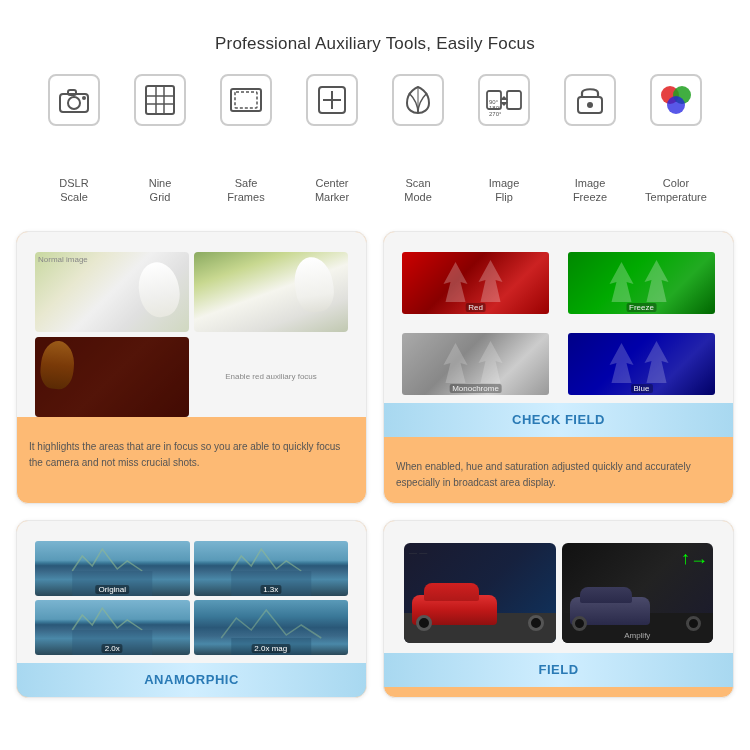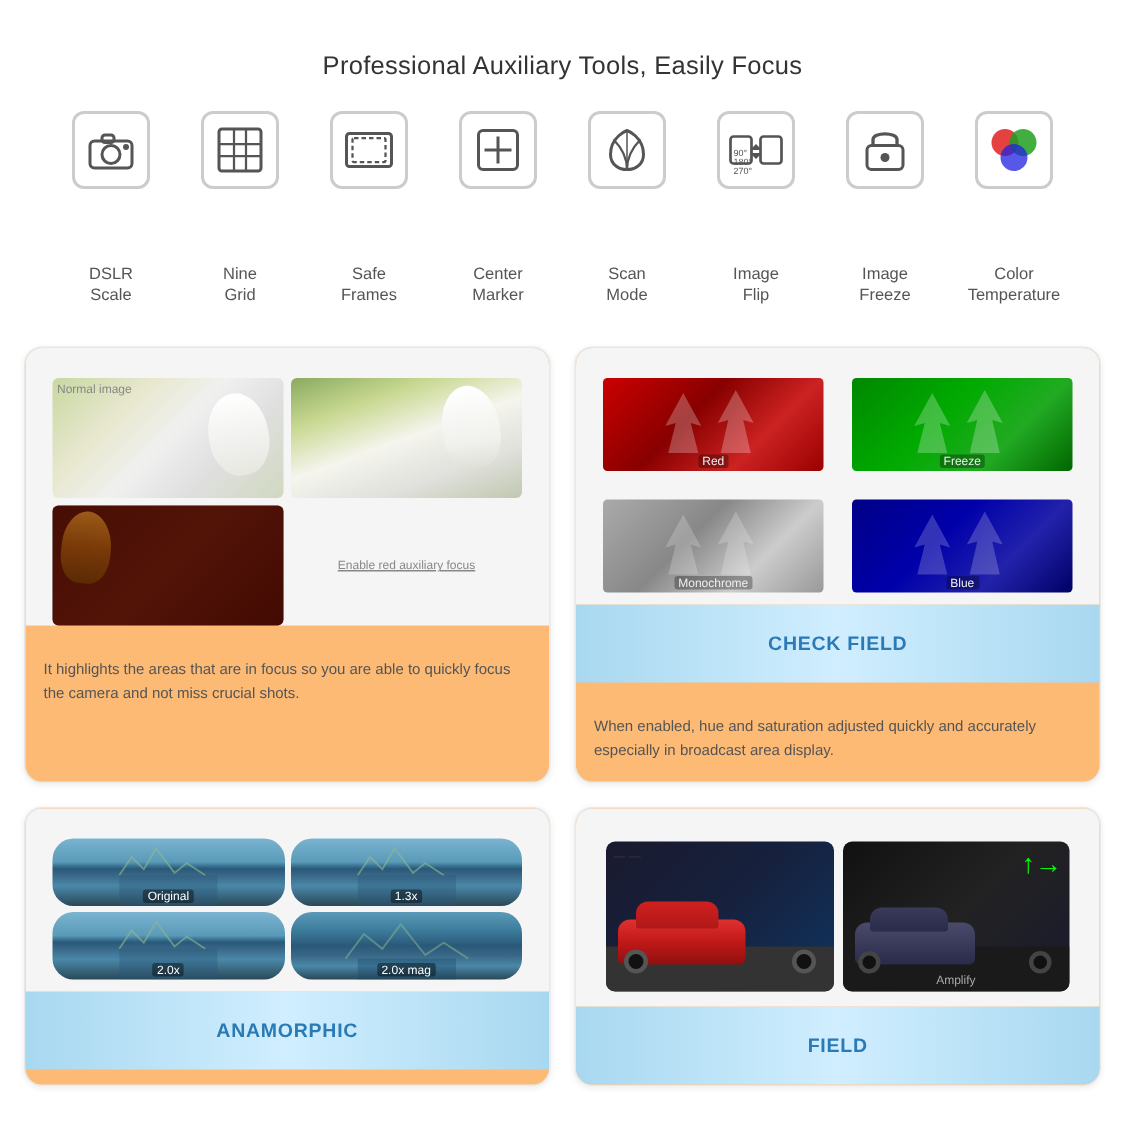--- a/index.html
+++ b/index.html
@@ -72,21 +72,21 @@
       border: 1px solid #e8e8e8;
       background: #fdba74;
       box-shadow: 0 1px 4px rgba(0,0,0,0.08);
     }
     .card-image-area {
       background: #f5f5f5;
       position: relative;
       padding: 12px 10px 0;
     }
     .card-label-bar {
-      height: 52px;
+      height: 34px;
       display: flex;
       align-items: center;
       justify-content: center;
       font-size: 13px;
       font-weight: 600;
       letter-spacing: 0.5px;
       color: #2a7ab5;
       background: linear-gradient(to right, #a8d8f0, #d0eeff, #a8d8f0);
     }
     .card-desc {
@@ -147,22 +147,22 @@
     .img-mono { background: linear-gradient(135deg, #aaa 0%, #888 40%, #ccc 70%, #999 100%); }
 
     
     .anamorphic-grid {
       display: grid;
       grid-template-columns: 1fr 1fr;
       gap: 4px;
       padding: 8px;
     }
     .ana-img {
-      height: 45px;
-      border-radius: 14px;
+      height: 55px;
+      border-radius: 3px;
       position: relative;
       overflow: hidden;
     }
     .ana-label {
       position: absolute;
       bottom: 2px;
       left: 50%;
       transform: translateX(-50%);
       font-size: 8px;
       color: #fff;
@@ -359,21 +359,21 @@
         </div>
 
         <div class="cell-bottom-left" style="position:relative;">
           <div style="width:100%;height:80px;background:linear-gradient(135deg,#180a02,#2a1408,#100600);border-radius:4px;overflow:hidden;position:relative;">
             <div style="position:absolute;inset:0;background:rgba(160,20,10,0.35);z-index:1;"></div>
             <div style="position:absolute;top:4px;left:6px;width:33px;height:48px;background:linear-gradient(180deg,#9a5a18,#7a3a08,#5a2a04);border-radius:48% 52% 40% 40%;transform:rotate(6deg);z-index:2;"></div>
           </div>
         </div>
 
         <div style="grid-column:2;grid-row:2;display:flex;align-items:center;justify-content:center;">
-          <span style="font-size:8px;color:#888;text-align:center;text-decoration:underline;">Enable red auxiliary focus</span>
+          <span style="font-size:8px;color:#888;text-align:center;">Enable red auxiliary focus</span>
         </div>
       </div>
     </div>
     <div class="card-desc">It highlights the areas that are in focus so you are able to quickly focus the camera and not miss crucial shots.</div>
   </div>
 
   <div class="card">
     <div class="card-image-area">
       <div class="check-grid">
         <div class="check-img img-red">

